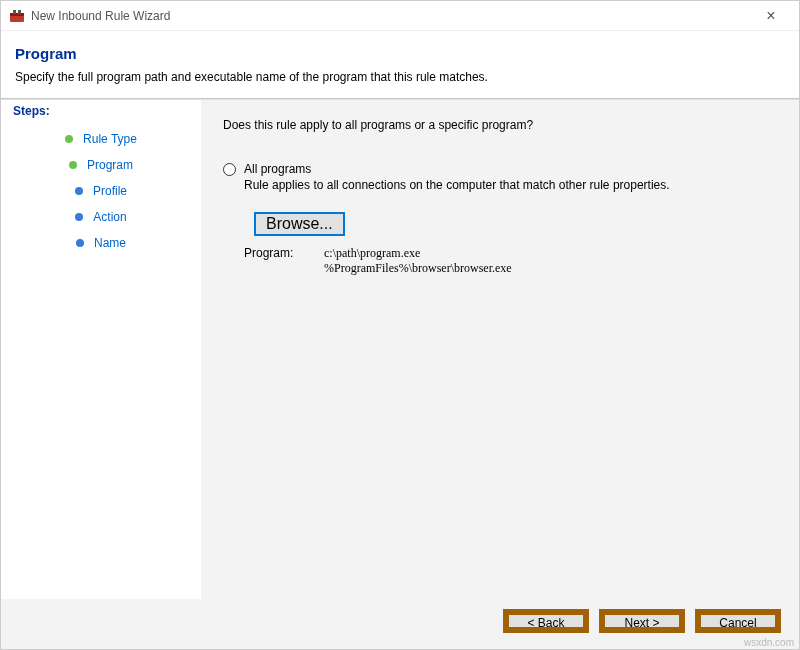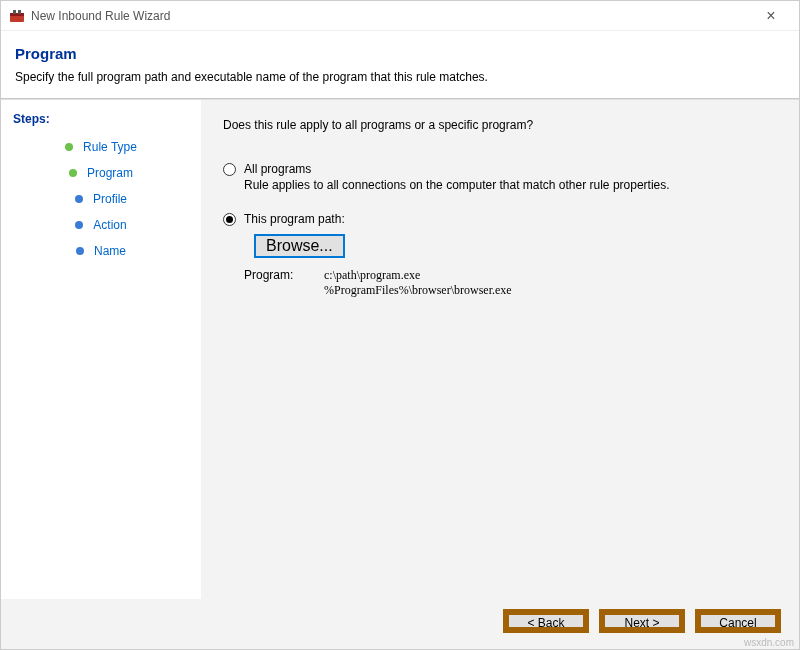--- a/index.html
+++ b/index.html
@@ -63,21 +63,21 @@
     margin: 0;
   }
   .body {
     flex: 1;
     display: flex;
     min-height: 0;
   }
   .sidebar {
     width: 200px;
     background: #fff;
-    padding: 8px 12px;
+    padding: 0 12px;
     border-right: 0;
   }
   .sidebar h2 {
     font-size: 12px;
     font-weight: bold;
     margin: 4px 0 8px 0;
     color: #003399;
   }
   .step {
     display: flex;
@@ -255,24 +255,20 @@
 
       <div class="opt">
         <div class="opt-row">
           <span class="radio"></span>
           <span class="opt-label">All programs</span>
         </div>
         <div class="opt-desc">Rule applies to all connections on the computer that match other rule properties.</div>
       </div>
 
       <div class="opt">
-        <div class="opt-row">
-          <span class="radio selected"></span>
-          <span class="opt-label">This program path:</span>
-        </div>
         <div class="path-row">
           <button class="browse-btn">Browse...</button>
         </div>
         <div class="example">
           <div class="lbl">Program:</div>
           <div class="vals">
             <div>c:\path\program.exe</div>
             <div>%ProgramFiles%\browser\browser.exe</div>
           </div>
         </div>

